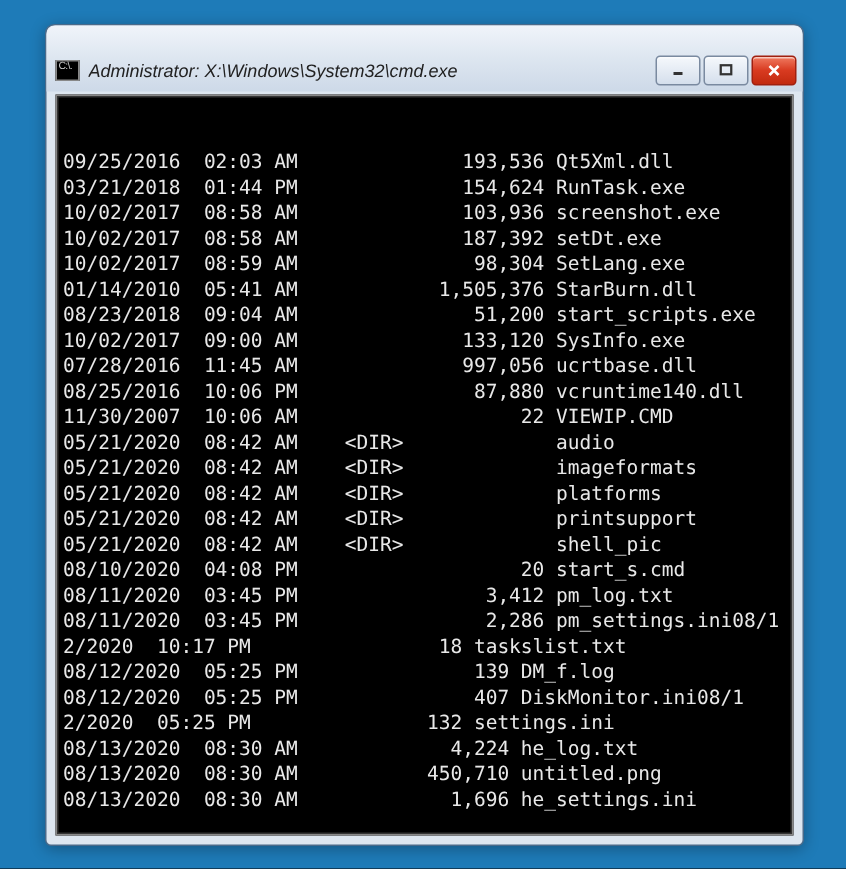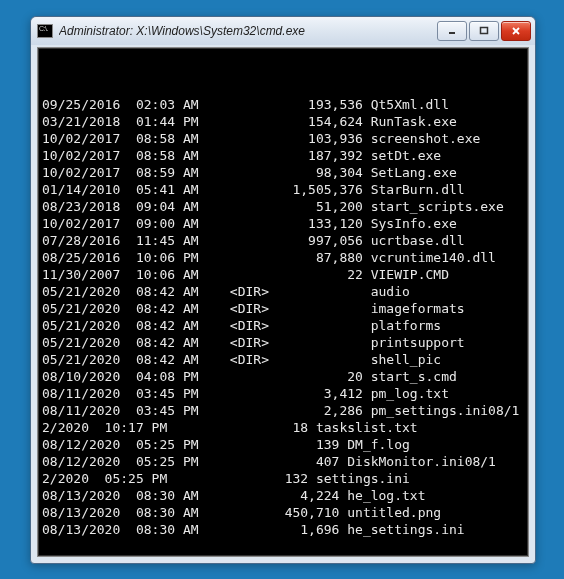--- a/index.html
+++ b/index.html
@@ -23,21 +23,21 @@
     box-shadow: 0 2px 10px rgba(0,0,0,0.3);
     display: flex;
     flex-direction: column;
   }
   .titlebar {
     height: 28px;
     background: linear-gradient(to bottom, #f0f4fa 0%, #dde6f0 50%, #cdd9e8 100%);
     border-radius: 6px 6px 0 0;
     display: flex;
     align-items: center;
-    padding: 0 4px 0 6px;
+    padding: 16px 4px 0 6px;
     font-size: 12px;
     color: #333;
     position: relative;
   }
   .titlebar .app-icon {
     width: 16px;
     height: 14px;
     background: #000;
     border: 1px solid #888;
     margin-right: 6px;
@@ -84,21 +84,21 @@
     flex: 1;
     margin: 2px 6px 6px 6px;
     background: #000;
     border: 1px solid #888;
     box-shadow: inset 0 0 0 1px #333;
     overflow: hidden;
     font-family: Consolas, "Lucida Console", monospace;
     font-size: 13px;
     line-height: 17px;
     color: #e8e8e8;
-    padding: 14px 4px;
+    padding: 2px 4px;
     white-space: pre;
   }
   .row { white-space: pre; }
 </style>
 </head>
 <body>
 
 <div class="window">
   <div class="titlebar">
     <div class="app-icon">C:\.</div>

